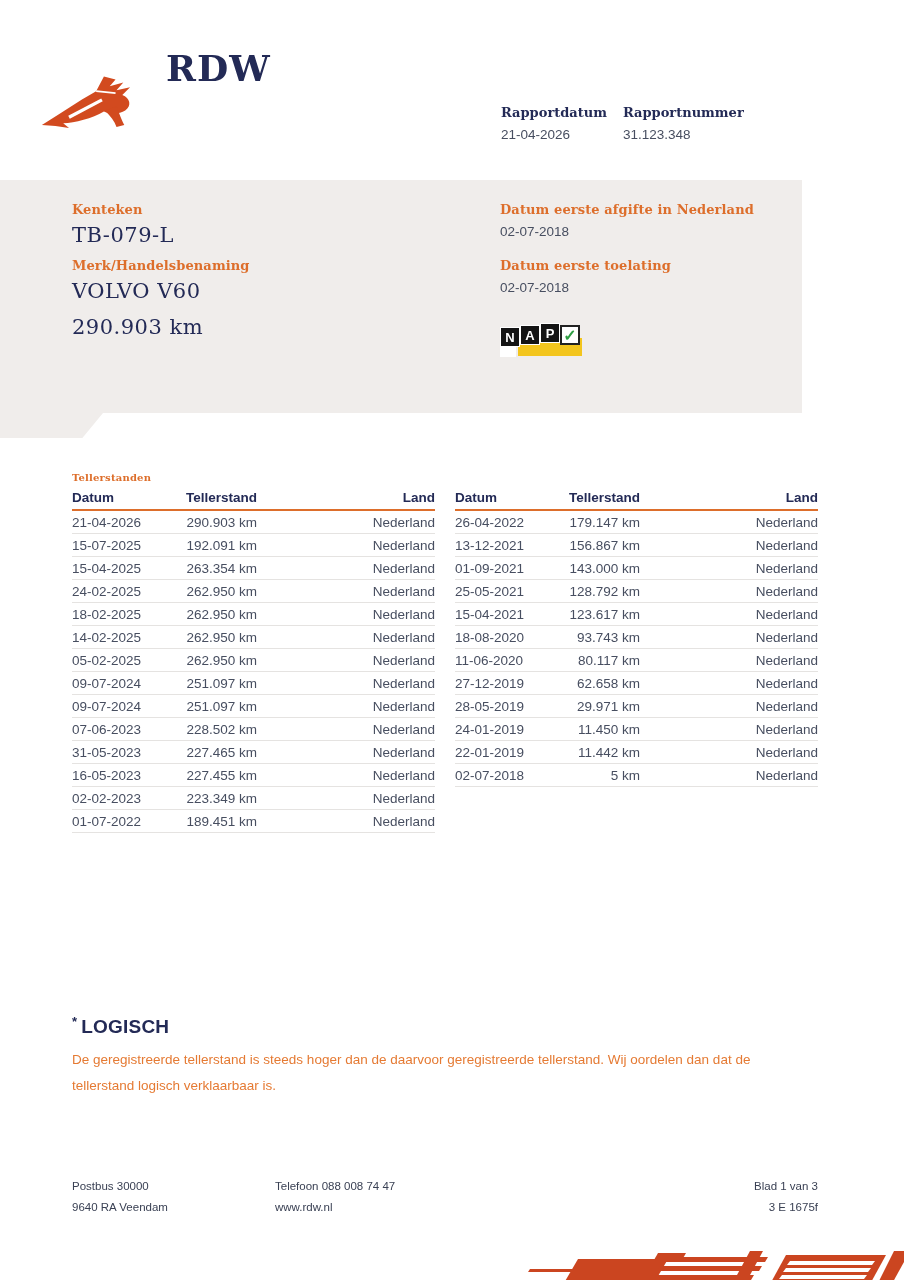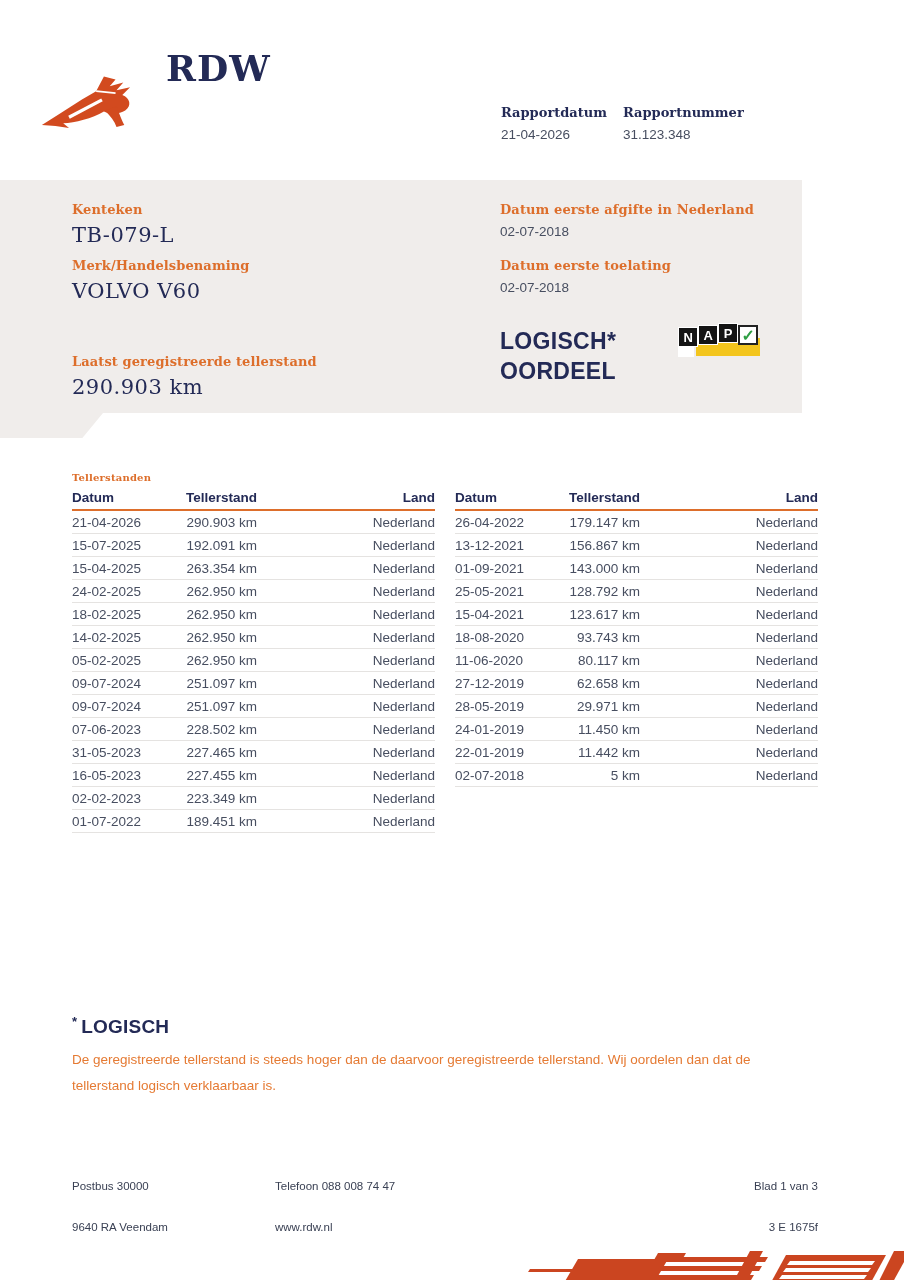--- a/index.html
+++ b/index.html
@@ -66,21 +66,21 @@
   .c-land{flex:1;text-align:right;white-space:nowrap;}
 
   
   .explain{position:absolute;left:72px;top:1006px;width:700px;}
   .explain h3{font-size:19px;font-weight:bold;color:var(--navy);letter-spacing:0.2px;}
   .explain h3 .ast{font-size:13px;vertical-align:7px;margin-right:4px;font-weight:bold;}
   .explain p{margin-top:9px;font-size:13.5px;line-height:26px;color:var(--title-orange);}
 
   
   .pfooter{position:absolute;left:72px;top:1171px;width:746px;display:grid;
-    grid-template-columns:203px 1fr auto;row-gap:26px;font-size:11.5px;color:#3A4154;line-height:15px;}
+    grid-template-columns:203px 1fr auto;row-gap:6px;font-size:11.5px;color:#3A4154;line-height:15px;}
   .f-right{text-align:right;}
 
   
   .deco{position:absolute;right:0;bottom:0;width:386px;height:37px;display:block;}
 </style>
 </head>
 <body>
 
 <div class="page">
 
@@ -105,33 +105,28 @@
       <div class="meta-value">31.123.348</div>
     </div>
   </div>
 
   <section class="summary">
     <div class="sum-col left">
       <div class="field-label">Kenteken</div>
       <div class="big-value">TB-079-L</div>
       <div class="field-label">Merk/Handelsbenaming</div>
       <div class="big-value">VOLVO V60</div>
-      <div class="field-label gap-large">Laatst geregistreerde tellerstand</div>
       <div class="big-value">290.903 km</div>
     </div>
     <div class="sum-col right">
       <div class="field-label">Datum eerste afgifte in Nederland</div>
       <div class="small-value">02-07-2018</div>
       <div class="field-label">Datum eerste toelating</div>
       <div class="small-value">02-07-2018</div>
       <div class="verdict-row">
-        <div class="verdict">
-          <div>LOGISCH*</div>
-          <div>OORDEEL</div>
-        </div>
         <div class="nap">
           <div class="nap-band"></div>
           <div class="nap-white"></div>
           <span class="nap-tile t0">N</span>
           <span class="nap-tile t1">A</span>
           <span class="nap-tile t2">P</span>
           <span class="nap-tile check">✓</span>
         </div>
       </div>
     </div>

